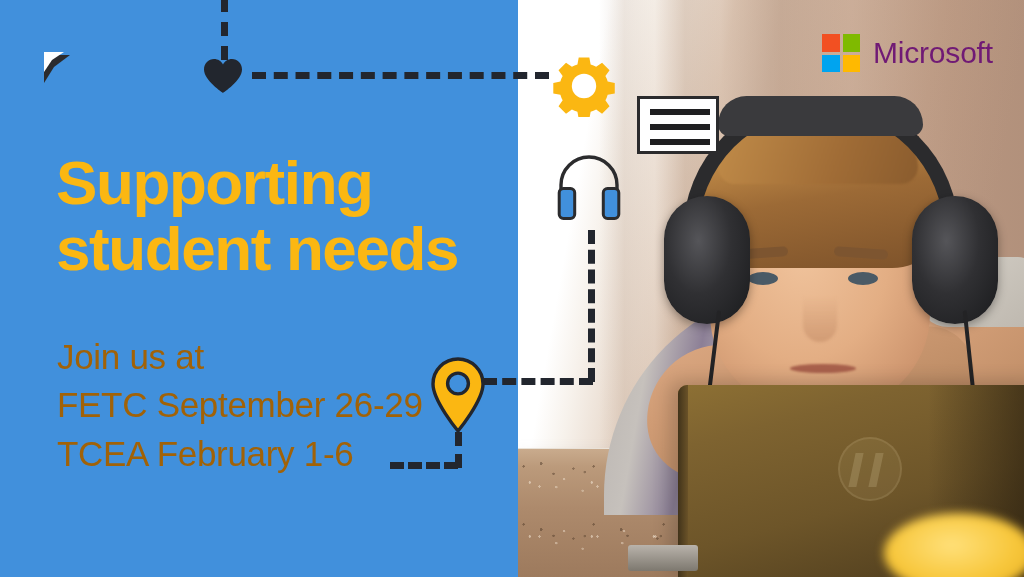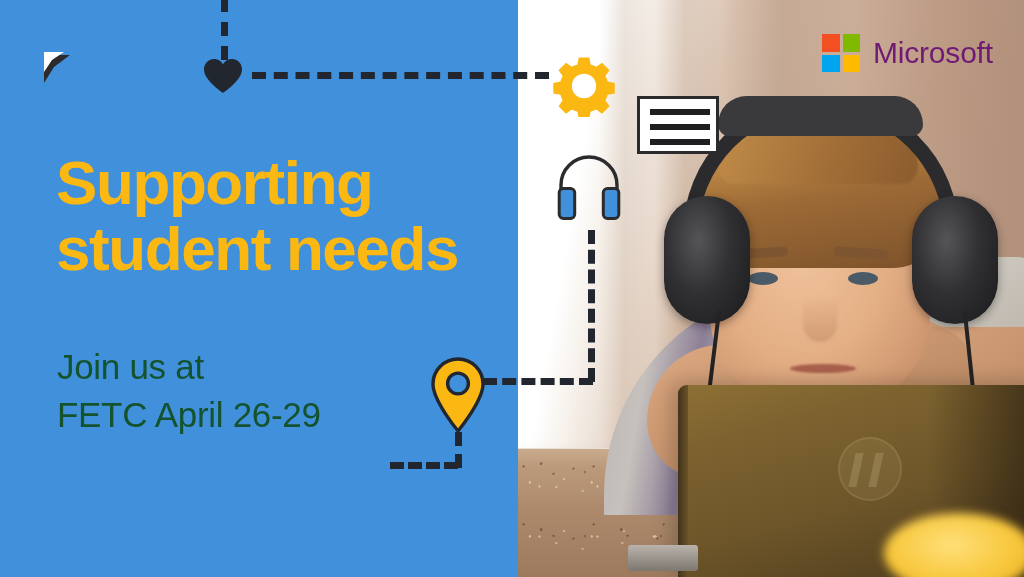--- a/index.html
+++ b/index.html
@@ -332,22 +332,22 @@
     width:440px;
     color:#fbb712;
     font-size:62px;
     font-weight:bold;
     line-height:1.06;
     letter-spacing:-1.4px;
   }
   .headline span { display:block; }
 
   .joinblock {
-    position:absolute; left:57px; top:343px;
-    color:#14532d;
+    position:absolute; left:57px; top:333px;
+    color:#a16207;
   }
   .join-line {
     font-size:35px;
     font-weight:normal;
     line-height:1.38;
     letter-spacing:-0.3px;
     white-space:nowrap;
   }
   .join-line b { font-weight:normal; }
 
@@ -472,21 +472,25 @@
 
   <div class="headline">
     <span>Supporting</span>
     <span>student needs</span>
   </div>
 
   <div class="joinblock">
     <div class="join-line">Join us at</div>
     <div class="join-line">
       <b>FETC</b>
-      <span>April 26-29</span>
+      <span>September 26-29</span>
+    </div>
+    <div class="join-line">
+      <b>TCEA</b>
+      <span>February 1-6</span>
     </div>
   </div>
 
   <div class="ms">
     <div class="ms-grid">
       <i style="background:#F25022"></i>
       <i style="background:#7FBA00"></i>
       <i style="background:#00A4EF"></i>
       <i style="background:#FFB900"></i>
     </div>

